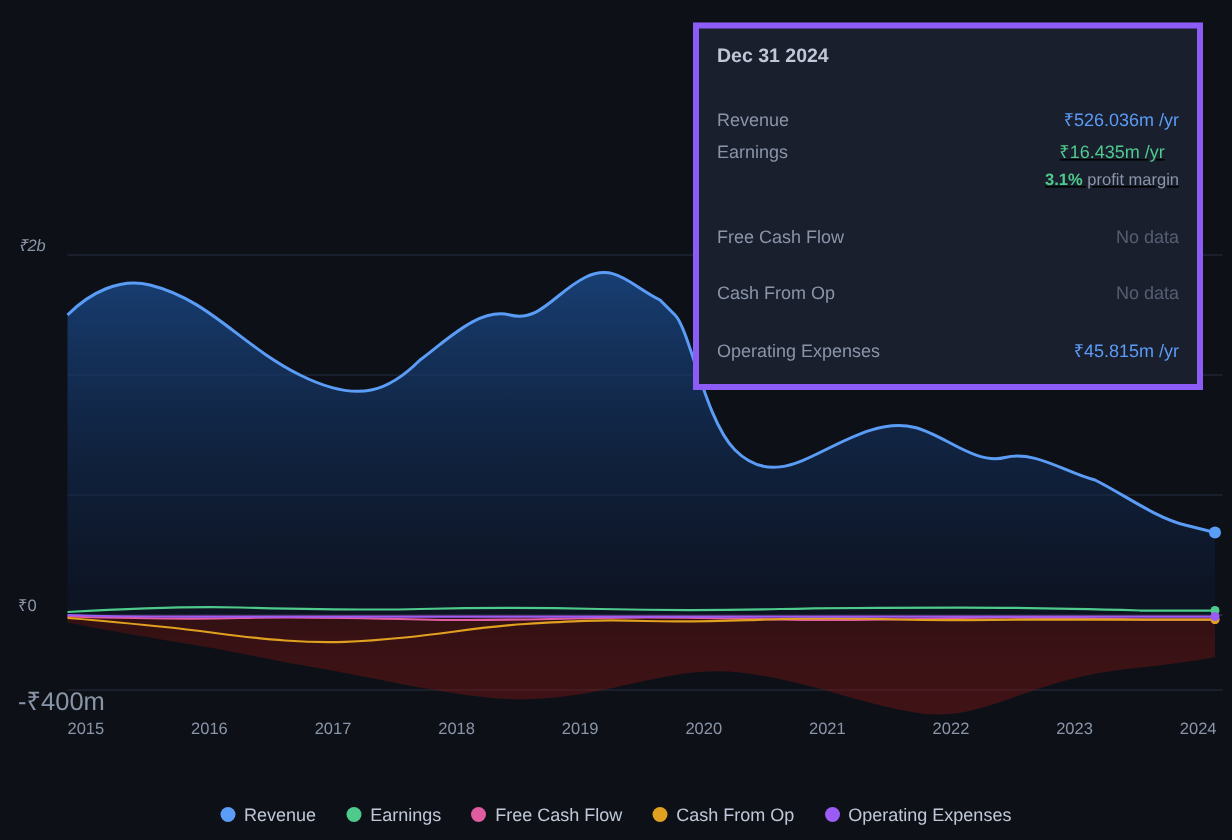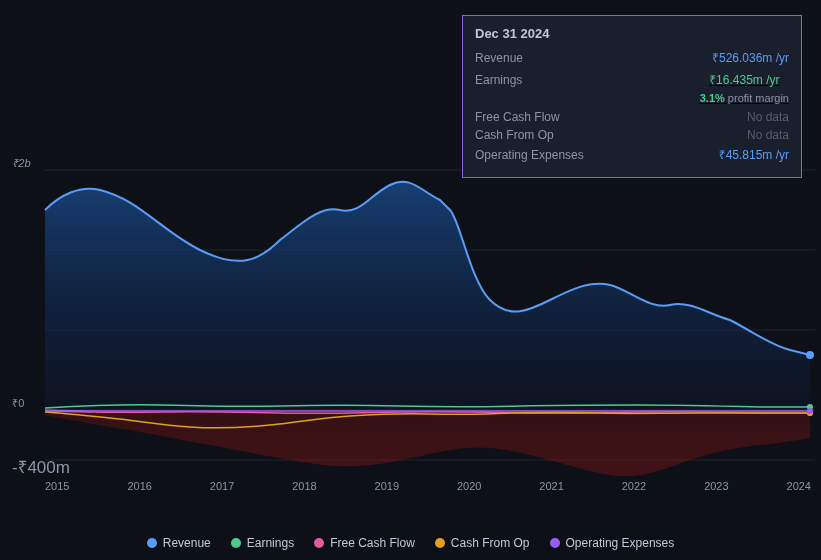--- a/index.html
+++ b/index.html
@@ -16,21 +16,21 @@
       top: 0; left: 0;
       width: 821px;
       height: 510px;
     }
     .tooltip-box {
       position: absolute;
       top: 15px;
       left: 462px;
       width: 340px;
       background: #1a1f2e;
-      border: 1px solid #8b5cf6;
+      border: 4px solid #8b5cf6;
       padding: 10px 12px;
       z-index: 10;
     }
     .tooltip-title {
       color: #c0c8d8;
       font-size: 13px;
       font-weight: bold;
       margin-bottom: 8px;
     }
     .tooltip-row {
@@ -40,20 +40,21 @@
       margin-bottom: 4px;
     }
     .tooltip-label {
       color: #8a95a8;
       font-size: 12px;
       min-width: 110px;
     }
     .tooltip-value {
       color: #8a95a8;
       font-size: 12px;
+      margin-top: 19px;
     }
     .tooltip-value.blue { color: #5b9cf6; }
     .tooltip-value.green { color: #4ecb8c; }
     .tooltip-value.nodata { color: #555e70; }
     .profit-margin {
       font-size: 11px;
       color: #8a95a8;
     }
     .profit-margin span { color: #4ecb8c; font-weight: bold; }
     .y-label-top {

